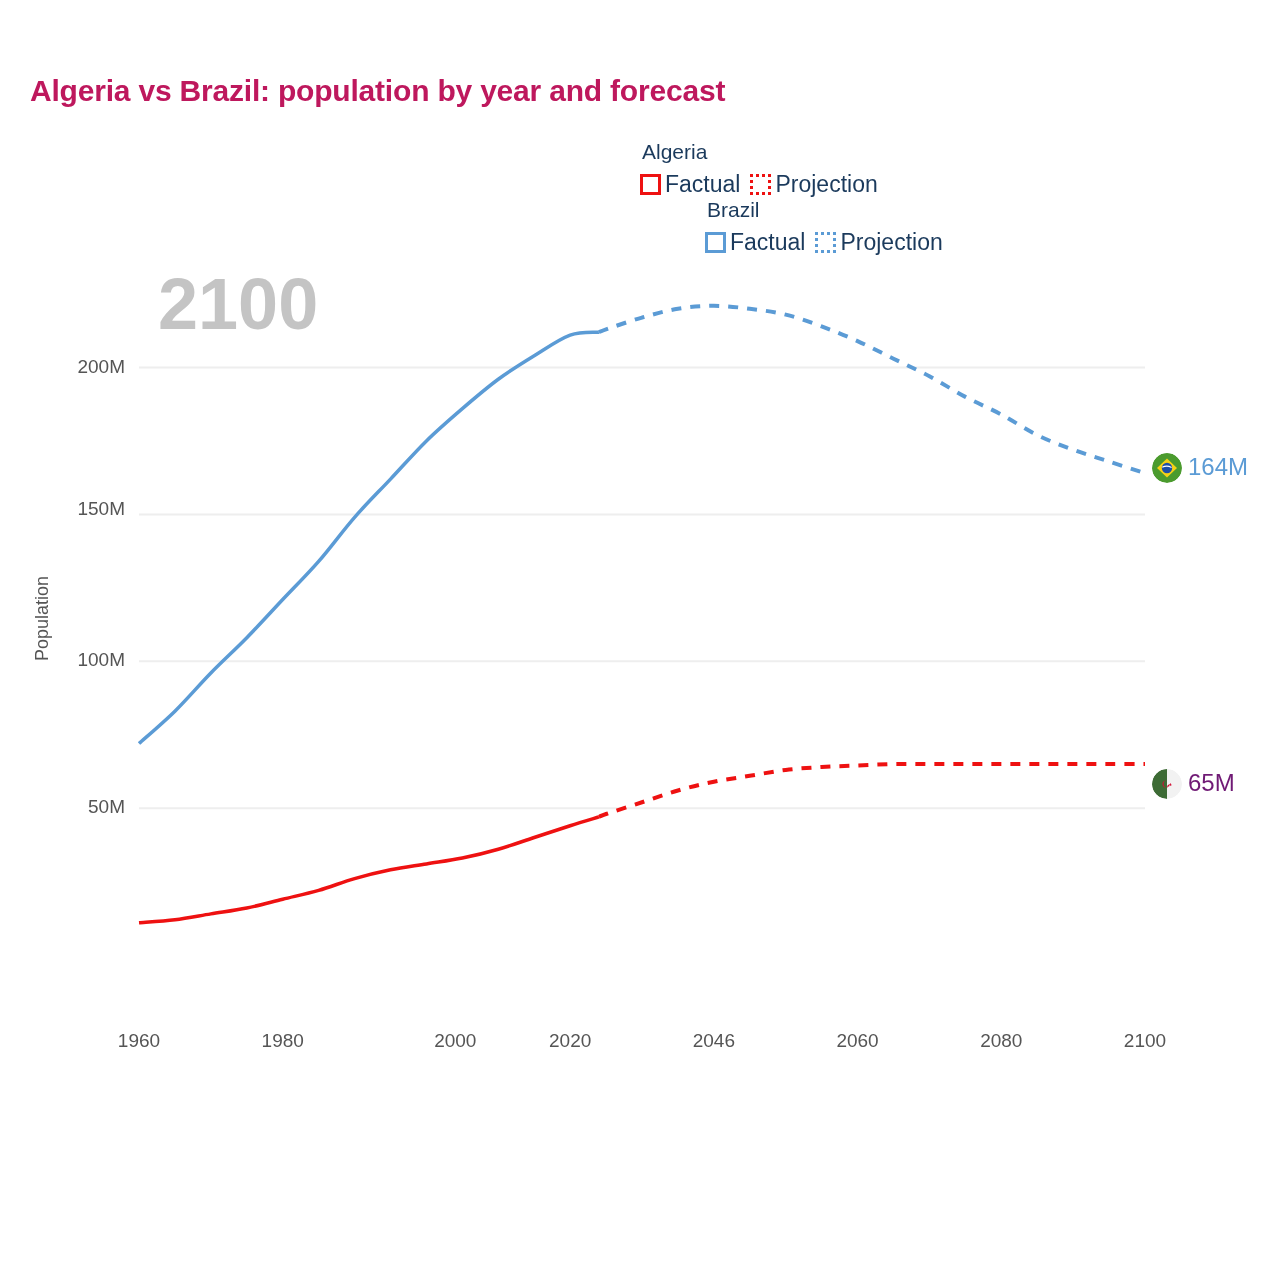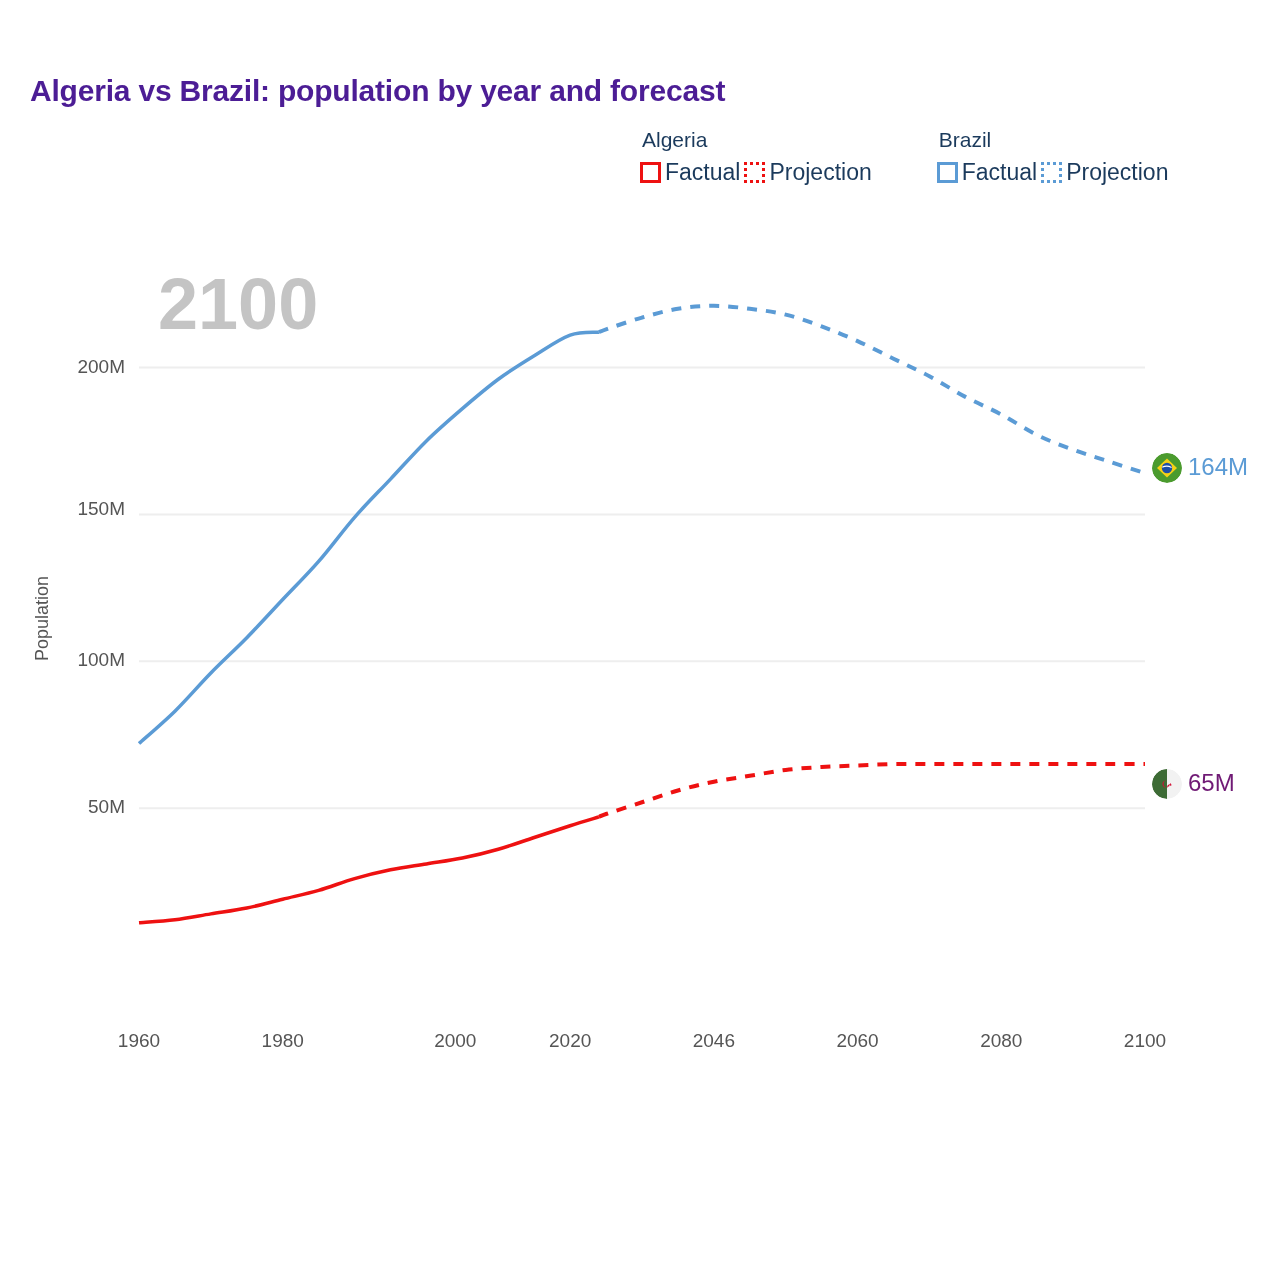--- a/index.html
+++ b/index.html
@@ -18,49 +18,49 @@
     position: relative;
     width: 1280px;
     height: 1280px;
   }
   .chart-title {
     position: absolute;
     left: 30px;
     top: 74px;
     font-size: 30px;
     font-weight: bold;
-    color: #4c1d95;
+    color: #be185d;
     letter-spacing: -0.2px;
     white-space: nowrap;
   }
   
   .legend {
     position: absolute;
     left: 640px;
-    top: 128px;
-    display: flex;
-    flex-direction: row;
+    top: 140px;
+    display: flex;
+    flex-direction: column;
     gap: 0px;
   }
   .legend-group {
     display: flex;
     flex-direction: column;
   }
   .legend-group.brazil { margin-left: 65px; }
   .legend-group-title {
     font-size: 21px;
     color: #1b3a5c;
     margin-bottom: 7px;
     padding-left: 2px;
   }
   .legend-items {
     display: flex;
     flex-direction: row;
     align-items: center;
-    gap: 4px;
+    gap: 10px;
   }
   .legend-item {
     display: flex;
     flex-direction: row;
     align-items: center;
     gap: 4px;
   }
   .legend-swatch {
     width: 21px;
     height: 21px;

